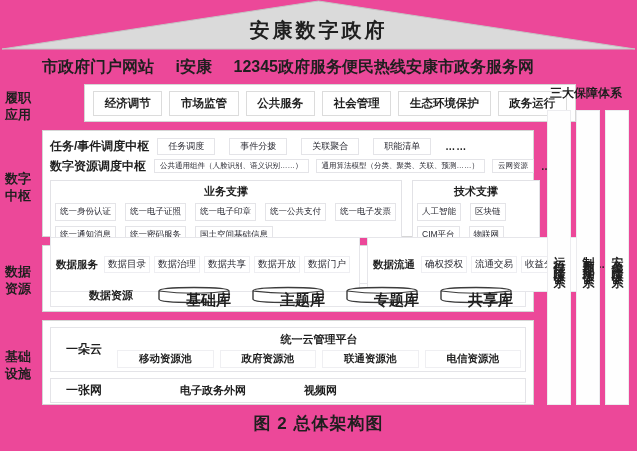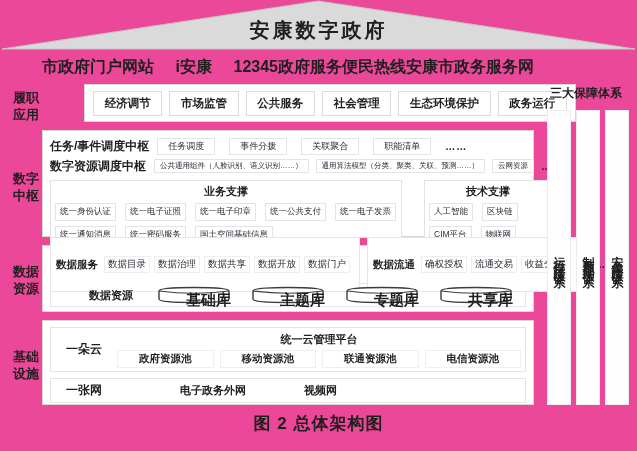--- a/index.html
+++ b/index.html
@@ -10,41 +10,41 @@
   
   .roof-svg { position:absolute; top:0; left:0; display:block; }
   .roof-title { position:absolute; top:17px; left:0; width:637px; text-align:center;
                 font-size:20px; font-weight:bold; letter-spacing:3px; }
 
   
   .portal-row { position:absolute; top:57px; left:42px; width:492px; display:flex; }
   .portal { flex:1; text-align:center; font-size:16px; font-weight:bold; white-space:nowrap; }
 
   
-  .side-label { position:absolute; left:5px; width:34px; text-align:right;
+  .side-label { position:absolute; left:5px; width:34px; text-align:left;
                 font-size:13px; font-weight:bold; line-height:1.32; }
 
   
   .sec { position:absolute; left:42px; width:492px; border:1px solid #d6d6d6; background:#fff; }
 
   
   .sec-duties { top:84px; height:38px; display:flex; align-items:center; gap:7px; padding:0 8px;margin-left:42px; }
   .app-box { flex:1 1 auto; border:1px solid #dcdcdc; text-align:center; font-size:11.5px;
              font-weight:bold; padding:4px 2px; white-space:nowrap; }
 
   
   .sec-hub { top:130px; height:107px; padding:5px 7px; }
   .hub-row { display:flex; align-items:center; height:20px; }
   .hub-lead { font-size:12px; font-weight:bold; white-space:nowrap; margin-right:8px; }
   .chip { border:1px solid #e4e4e8; font-size:9px; padding:1px 10px; margin-right:14px;
           white-space:nowrap; color:#2a2a33; background:#fff; }
   .chip.tiny { font-size:7.5px; padding:1px 5px; margin-right:7px; }
   .dots { font-size:10px; font-weight:bold; letter-spacing:1px; white-space:nowrap; }
 
-  .hub-bottom { display:flex; gap:22px; margin-top:4px; height:58px; }
+  .hub-bottom { display:flex; gap:10px; margin-top:4px; height:58px; }
   .support-box { border:1px solid #e2e2e6; padding:2px 4px; background:#fff; }
   .support-box.business { width:352px; }
   .support-box.tech { flex:1; }
   .support-title { text-align:center; font-size:11px; font-weight:bold; margin:1px 0 4px; }
   .support-row { display:flex; align-items:center; margin-bottom:5px; }
   .sitem { border:1px solid #e4e4e8; font-size:8.5px; padding:2px 4px; margin-right:9px;
            white-space:nowrap; color:#2a2a33; background:#fff; }
 
   
   .sec-data { top:245px; height:67px; padding:7px 7px; }
@@ -220,22 +220,22 @@
       </div>
     </div>
   </div>
 
   <div class="sec sec-infra">
     <div class="infra-sub cloud-box">
       <div class="infra-label">一朵云</div>
       <div class="cloud-right">
         <div class="cloud-title">统一云管理平台</div>
         <div class="pool-row">
+          <div class="pool">移动资源池</div>
           <div class="pool">政府资源池</div>
-          <div class="pool">移动资源池</div>
           <div class="pool">联通资源池</div>
           <div class="pool">电信资源池</div>
         </div>
       </div>
     </div>
     <div class="infra-sub net-box">
       <div class="infra-label">一张网</div>
       <div class="net-item n1">电子政务外网</div>
       <div class="net-item n2">视频网</div>
     </div>

